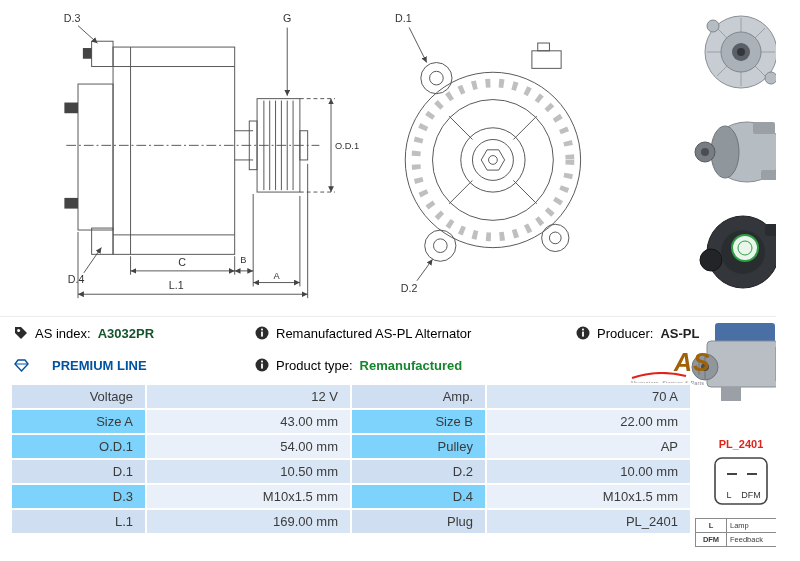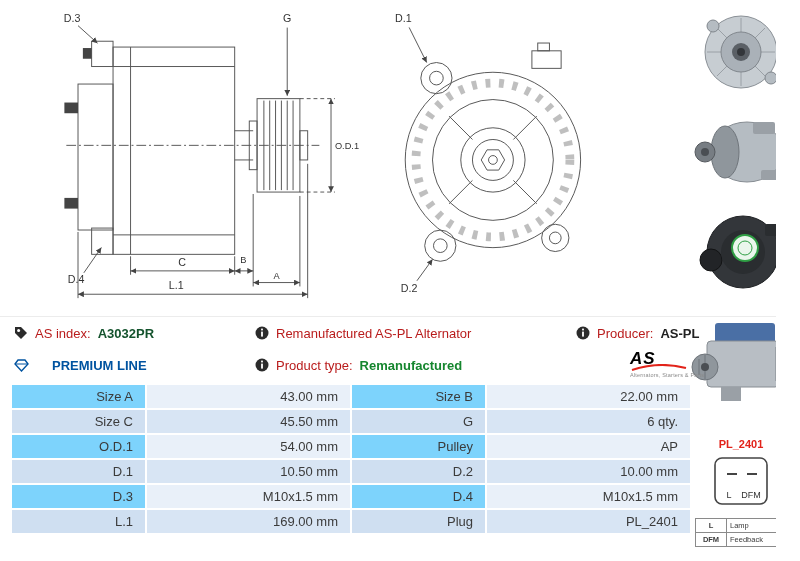--- a/index.html
+++ b/index.html
@@ -27,27 +27,27 @@
   .plug-box{margin-top:4px;}
   .legend{margin-top:8px;border-collapse:collapse;font-size:7.5px;width:92px;}
   .legend td{border:1px solid #8a8a8a;padding:1px 3px;height:11px;}
   .legend .pin{width:24px;font-weight:bold;text-align:center;}
 
   
   .infobar{position:absolute;left:0;top:316px;width:800px;height:64px;border-top:1px solid #ececec;}
   .inforow{position:relative;height:32px;}
   .icell{position:absolute;top:0;height:32px;display:flex;align-items:center;gap:7px;font-size:13px;white-space:nowrap;}
   .c1{left:14px;}.c2{left:255px;}.c3{left:576px;}
-  .lbl{color:#b91c1c;}
+  .lbl{color:#000000;}
   .navy{color:#14532d;font-weight:bold;}
   .boldv{color:#222;font-weight:bold;}
   .green{color:#15862e;font-weight:bold;}
   .premium{color:#0053a0;font-weight:bold;font-size:13px;padding-left:16px;}
   .as-logo{position:absolute;left:630px;top:1px;width:80px;text-align:left;line-height:1;}
-  .as-mark{font-style:italic;font-weight:bold;font-size:17px;color:#000000;letter-spacing:1px;}
+  .as-mark{font-style:italic;font-weight:bold;font-size:25px;color:#a16207;letter-spacing:1px;margin-left:44px;}
   .as-swoosh{display:block;margin-top:-3px;}
   .as-tagline{font-size:5.5px;color:#8a8a8a;margin-top:1px;letter-spacing:.2px;}
 
   
   .spec{position:absolute;left:10px;top:383px;width:680px;border-collapse:collapse;table-layout:fixed;font-size:13px;}
   .spec td{height:23px;border:2px solid #fff;text-align:right;padding:0 12px 0 0;vertical-align:middle;color:#3b3b3b;}
   .spec tr.odd  td.k{background:#cfdff1;}
   .spec tr.odd  td.v{background:#d8e5f4;}
   .spec tr.even td.k{background:#7dd3fc;}
   .spec tr.even td.v{background:#e9f0f9;}
@@ -303,32 +303,32 @@
   </div>
 
   <table class="spec">
     <colgroup>
         <col style="width:135px">
         <col style="width:205px">
         <col style="width:135px">
         <col style="width:205px">
       </colgroup>
     <tbody>
+        <tr class="odd">
+      <td class="k">Voltage</td>
+      <td class="v">12 V</td>
+      <td class="k">Amp.</td>
+      <td class="v">70 A</td>
+    </tr>
     <tr class="even">
       <td class="k">Size A</td>
       <td class="v">43.00 mm</td>
       <td class="k">Size B</td>
       <td class="v">22.00 mm</td>
     </tr>
-    <tr class="odd">
-      <td class="k">Size C</td>
-      <td class="v">45.50 mm</td>
-      <td class="k">G</td>
-      <td class="v">6 qty.</td>
-    </tr>
     <tr class="even">
       <td class="k">O.D.1</td>
       <td class="v">54.00 mm</td>
       <td class="k">Pulley</td>
       <td class="v">AP</td>
     </tr>
     <tr class="odd">
       <td class="k">D.1</td>
       <td class="v">10.50 mm</td>
       <td class="k">D.2</td>

